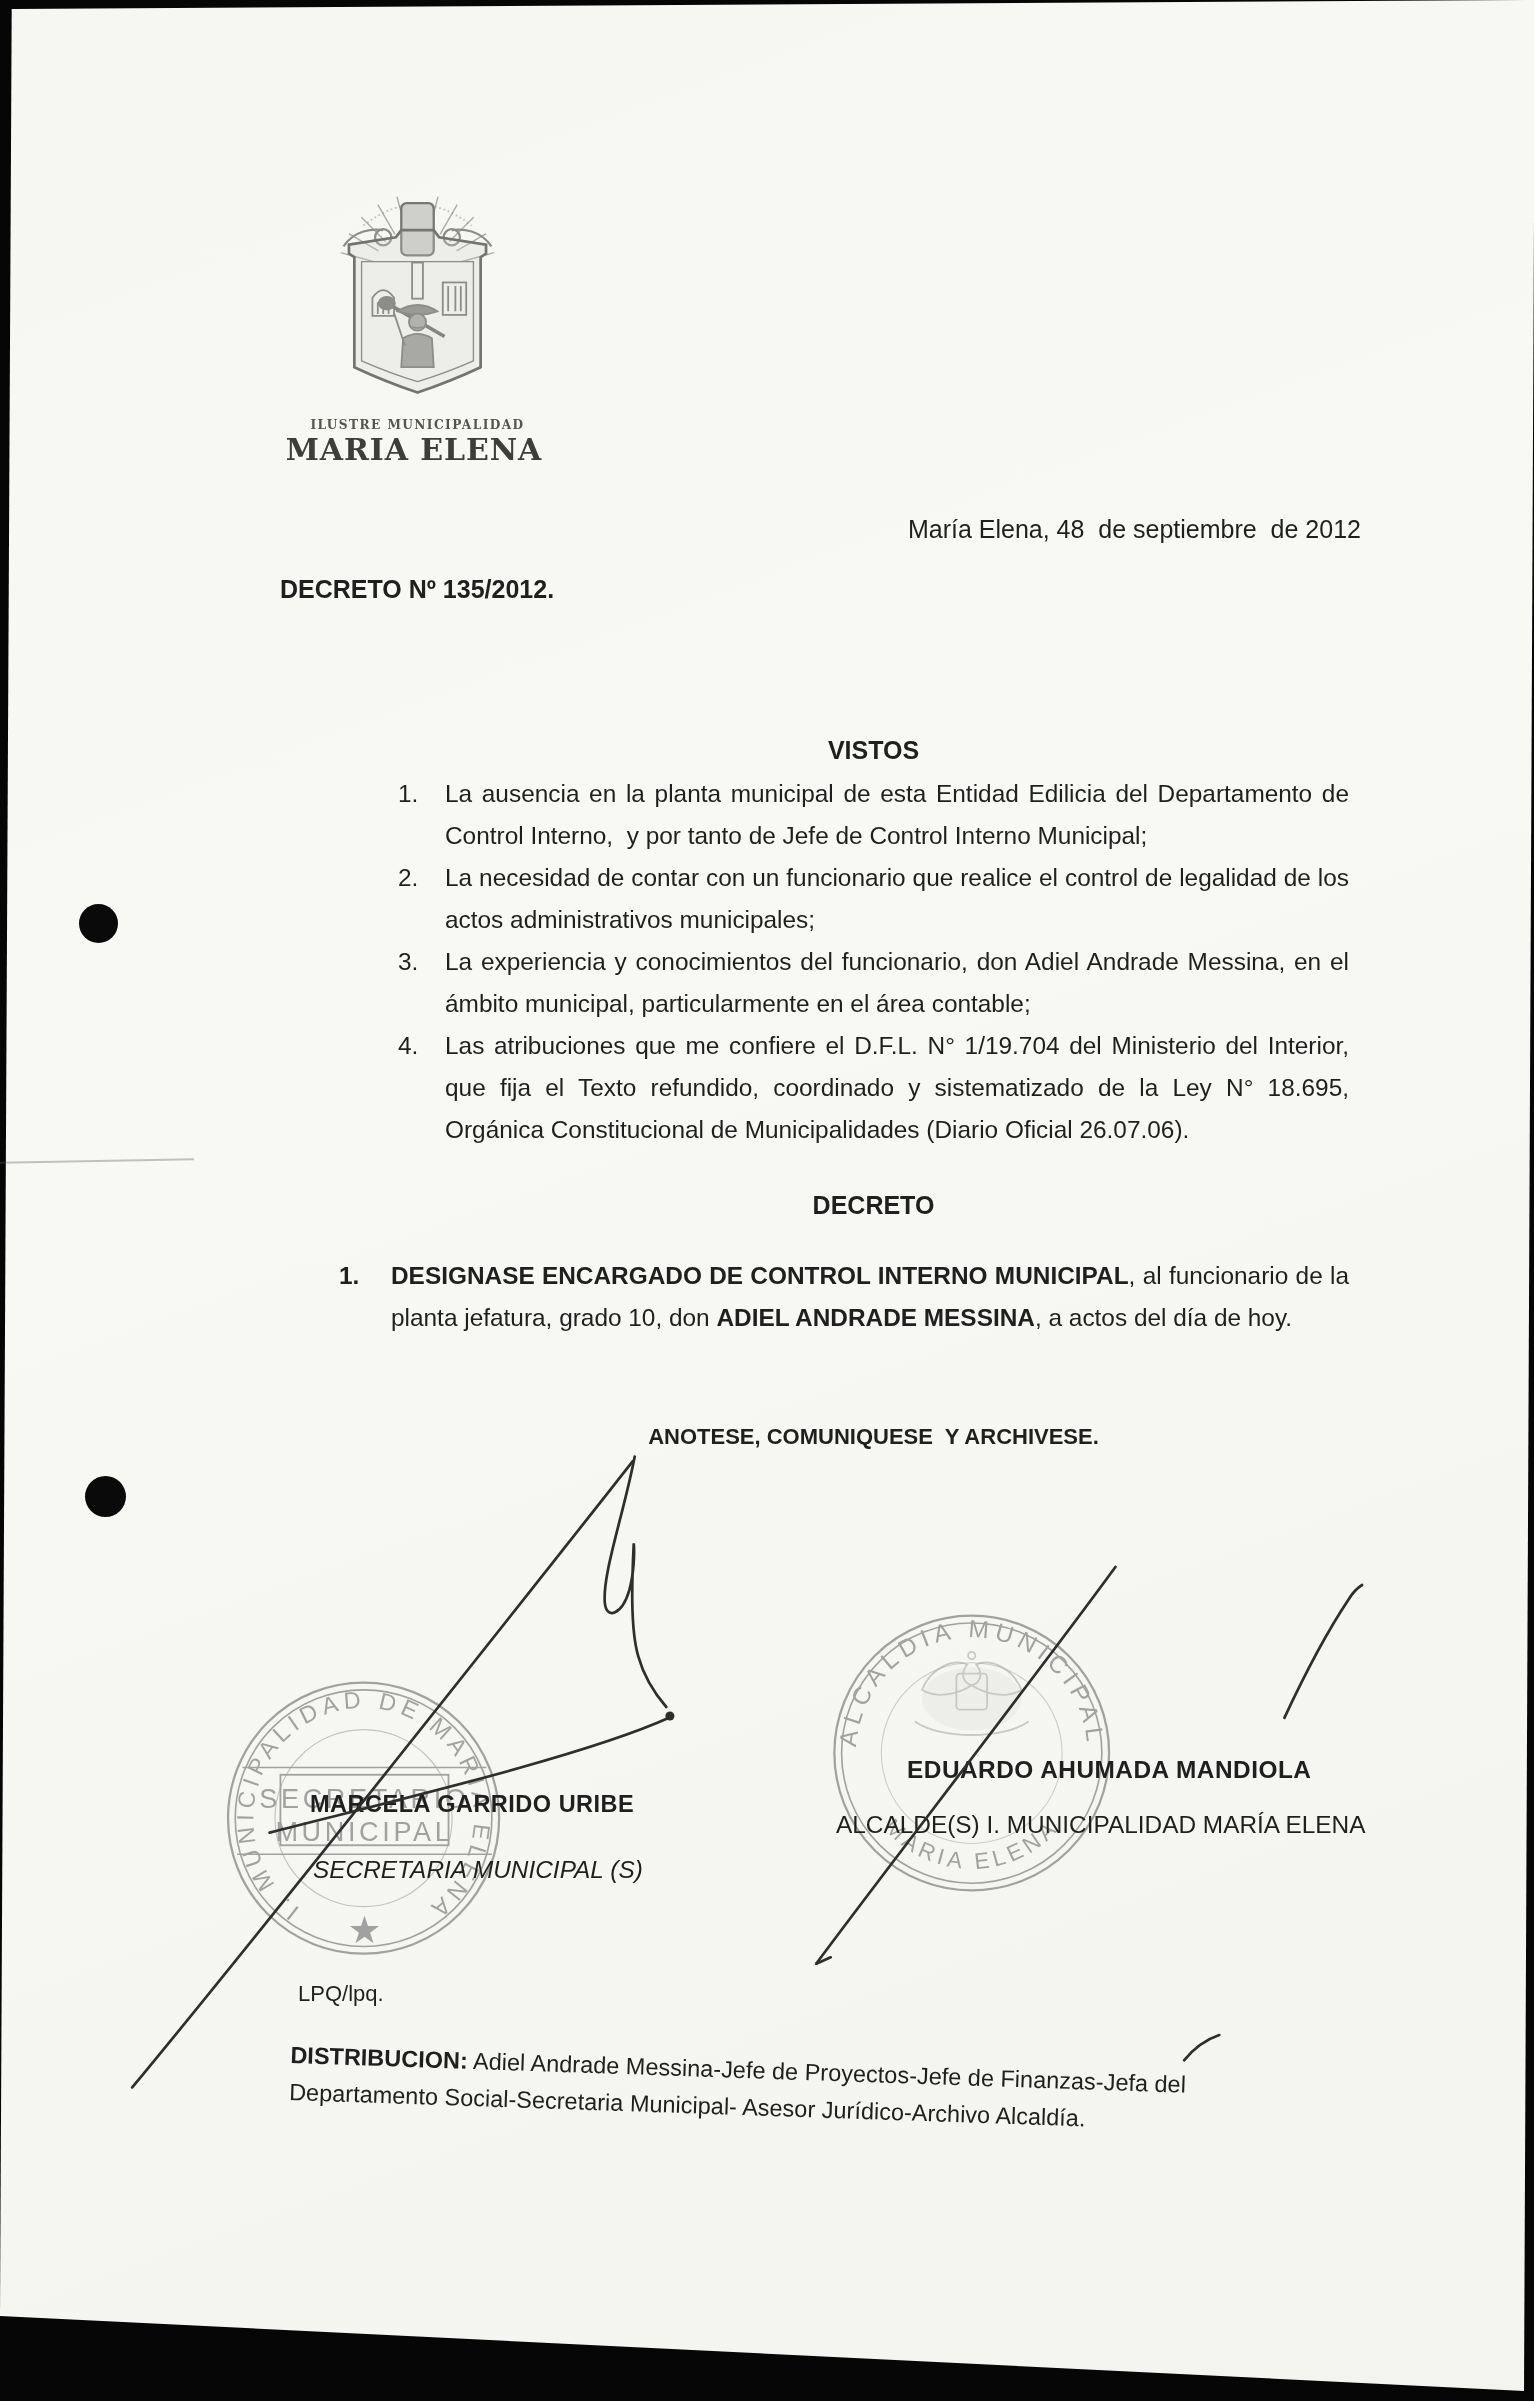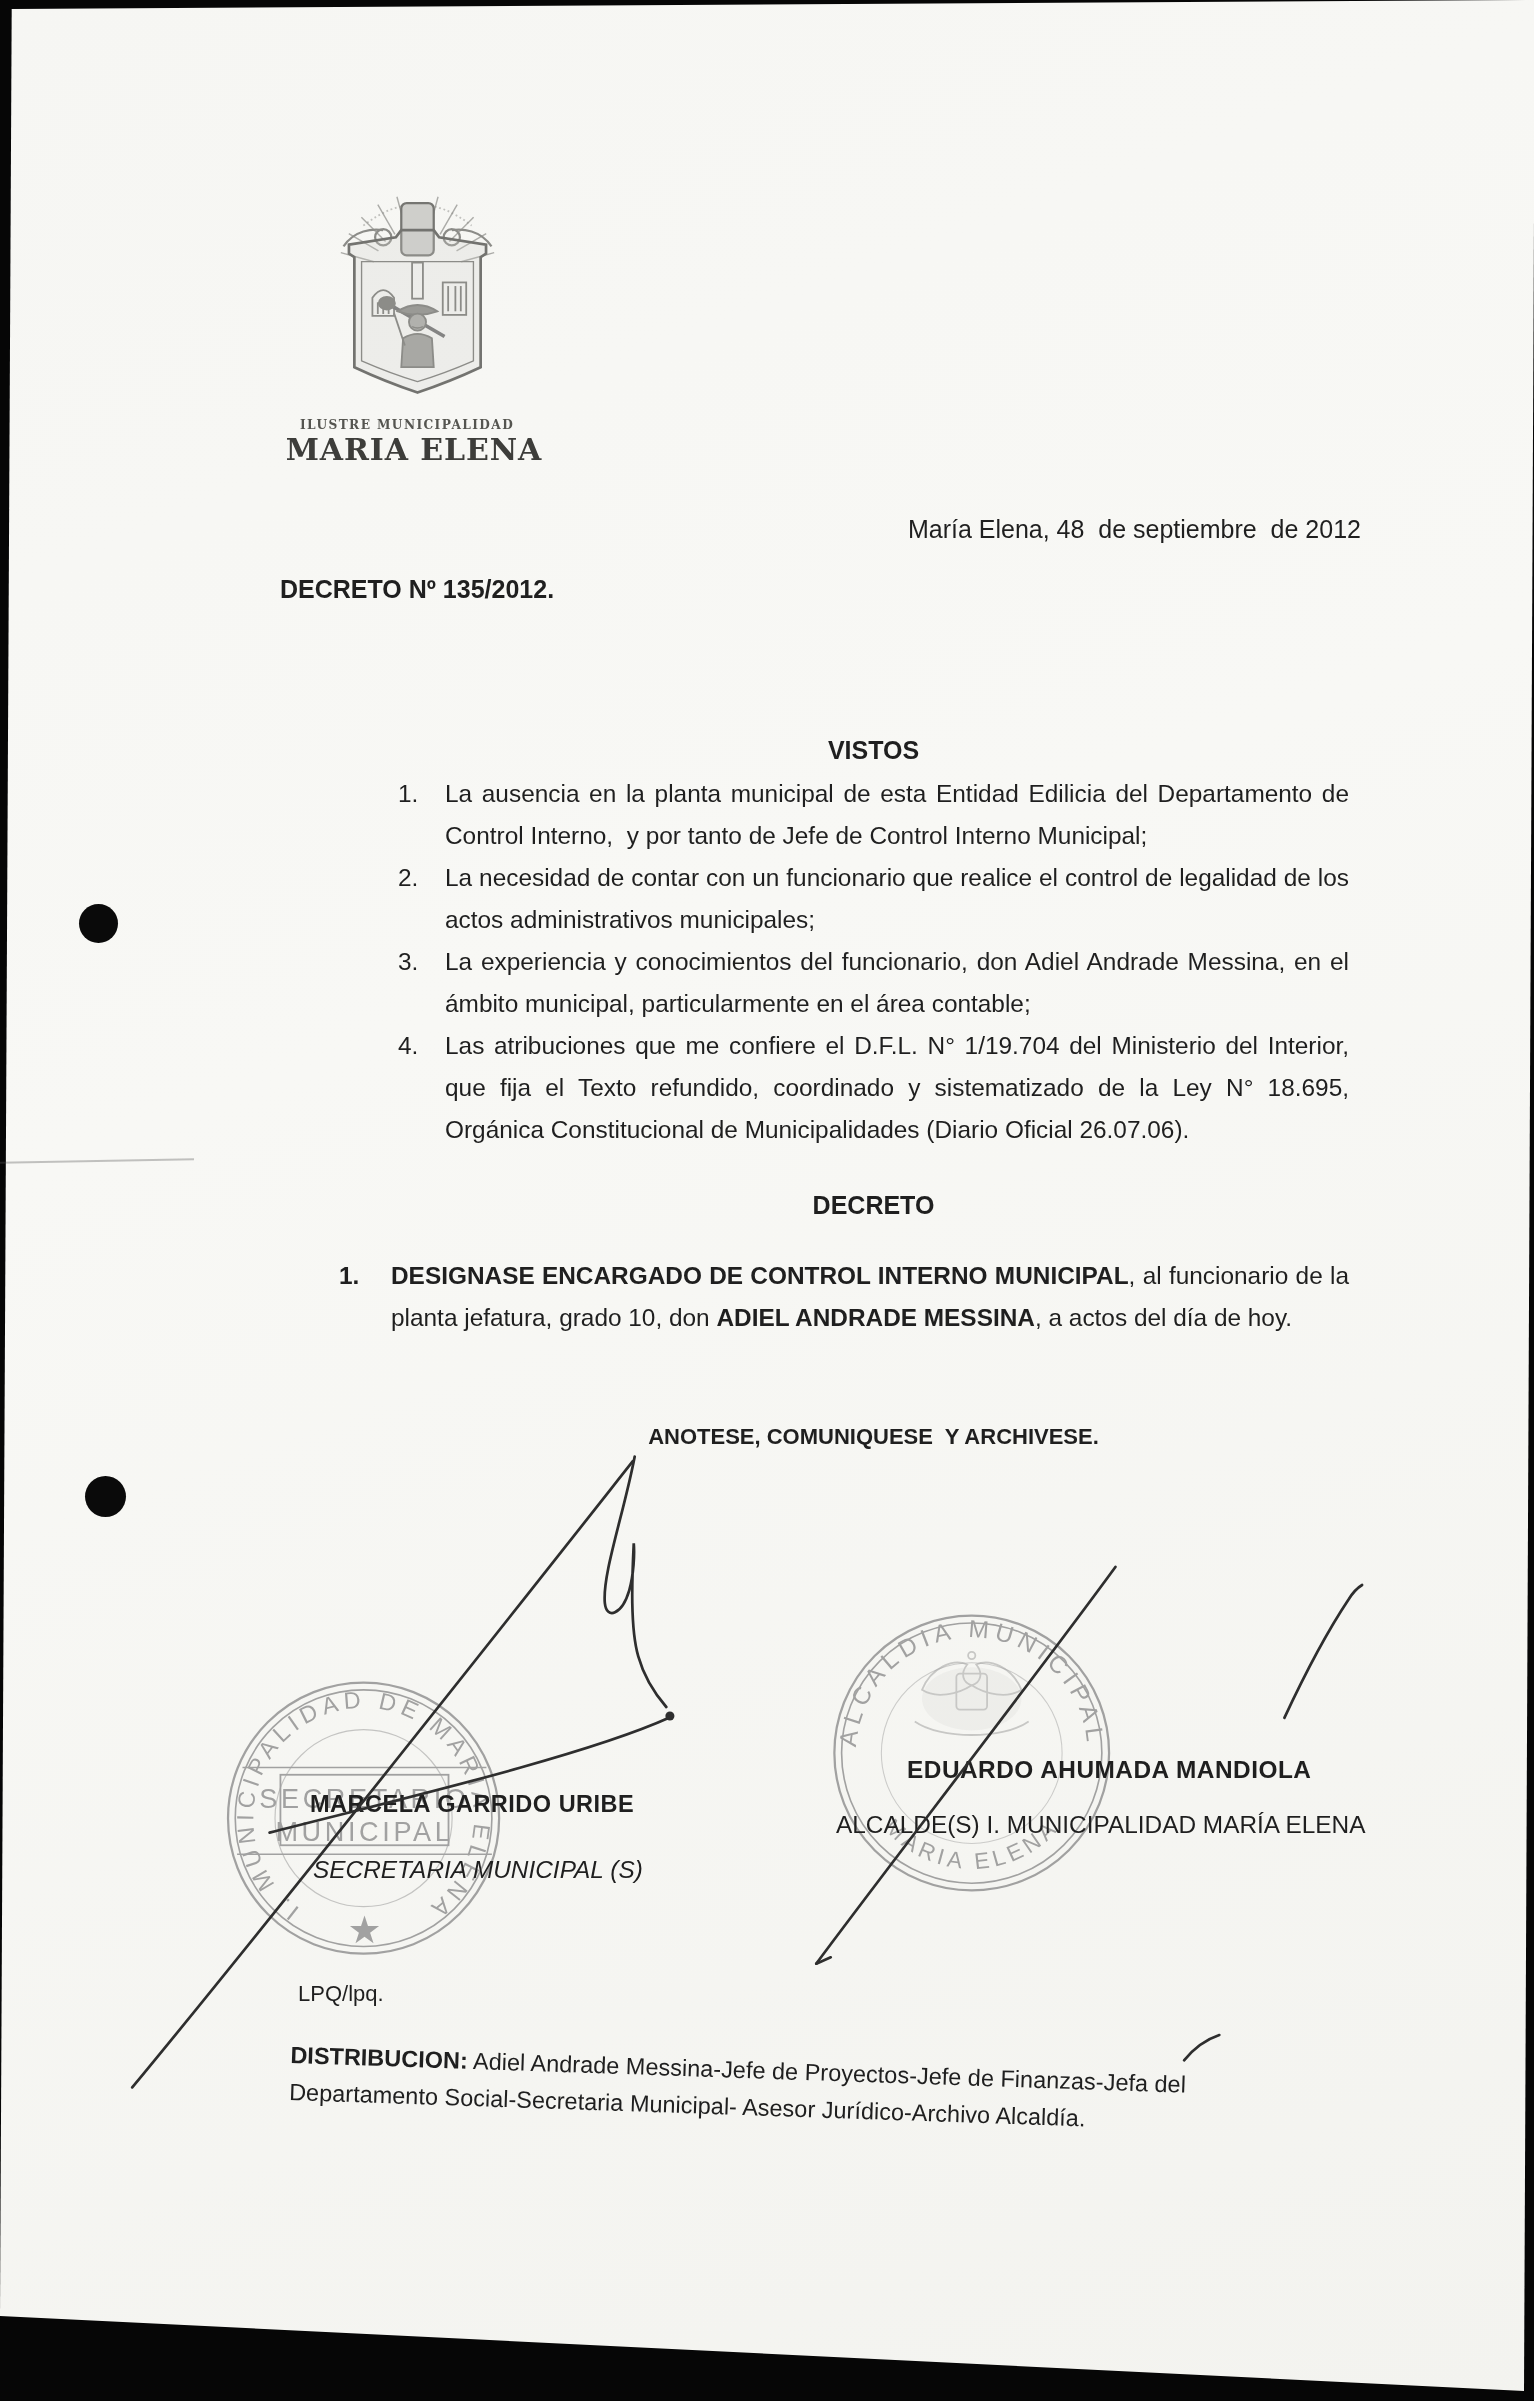--- a/index.html
+++ b/index.html
@@ -3,21 +3,21 @@
 <meta charset="utf-8">
 <style>
   html,body{margin:0;padding:0;background:#000;}
   .stage{position:relative;width:1535px;height:2401px;background:#060606;overflow:hidden;
          font-family:"Liberation Sans",sans-serif;color:#1f1f1f;}
   .paper{position:absolute;left:0;top:0;width:1535px;height:2401px;
          background:linear-gradient(160deg,#f6f6f3 0%,#f8f8f5 40%,#f3f3ef 100%);
          clip-path:polygon(11.7px 9px,1535px 0px,1524px 2391px,0px 2316px);}
   .abs{position:absolute;}
   .pre{white-space:pre-wrap;}
-  .logo-sub{left:300px;top:418px;width:235px;text-align:left;
+  .logo-sub{left:300px;top:418px;width:235px;text-align:center;
             font-family:"DejaVu Serif",serif;font-size:12.2px;font-weight:bold;
             letter-spacing:1.4px;color:#555550;}
   .logo-main{left:274px;top:432px;width:280px;text-align:center;
              font-family:"DejaVu Serif",serif;font-size:30px;font-weight:bold;
              letter-spacing:0.9px;color:#3d3d3a;}
   .dateline{left:813px;top:515px;width:548px;text-align:right;font-size:25px;}
   .decnum{left:280px;top:575px;font-size:25px;font-weight:bold;}
   .h-center{width:951px;left:398px;text-align:center;font-size:25px;font-weight:bold;}
   .vistos-head{top:692px;margin-top:44px;}
   .decreto-head{top:1191px;}

